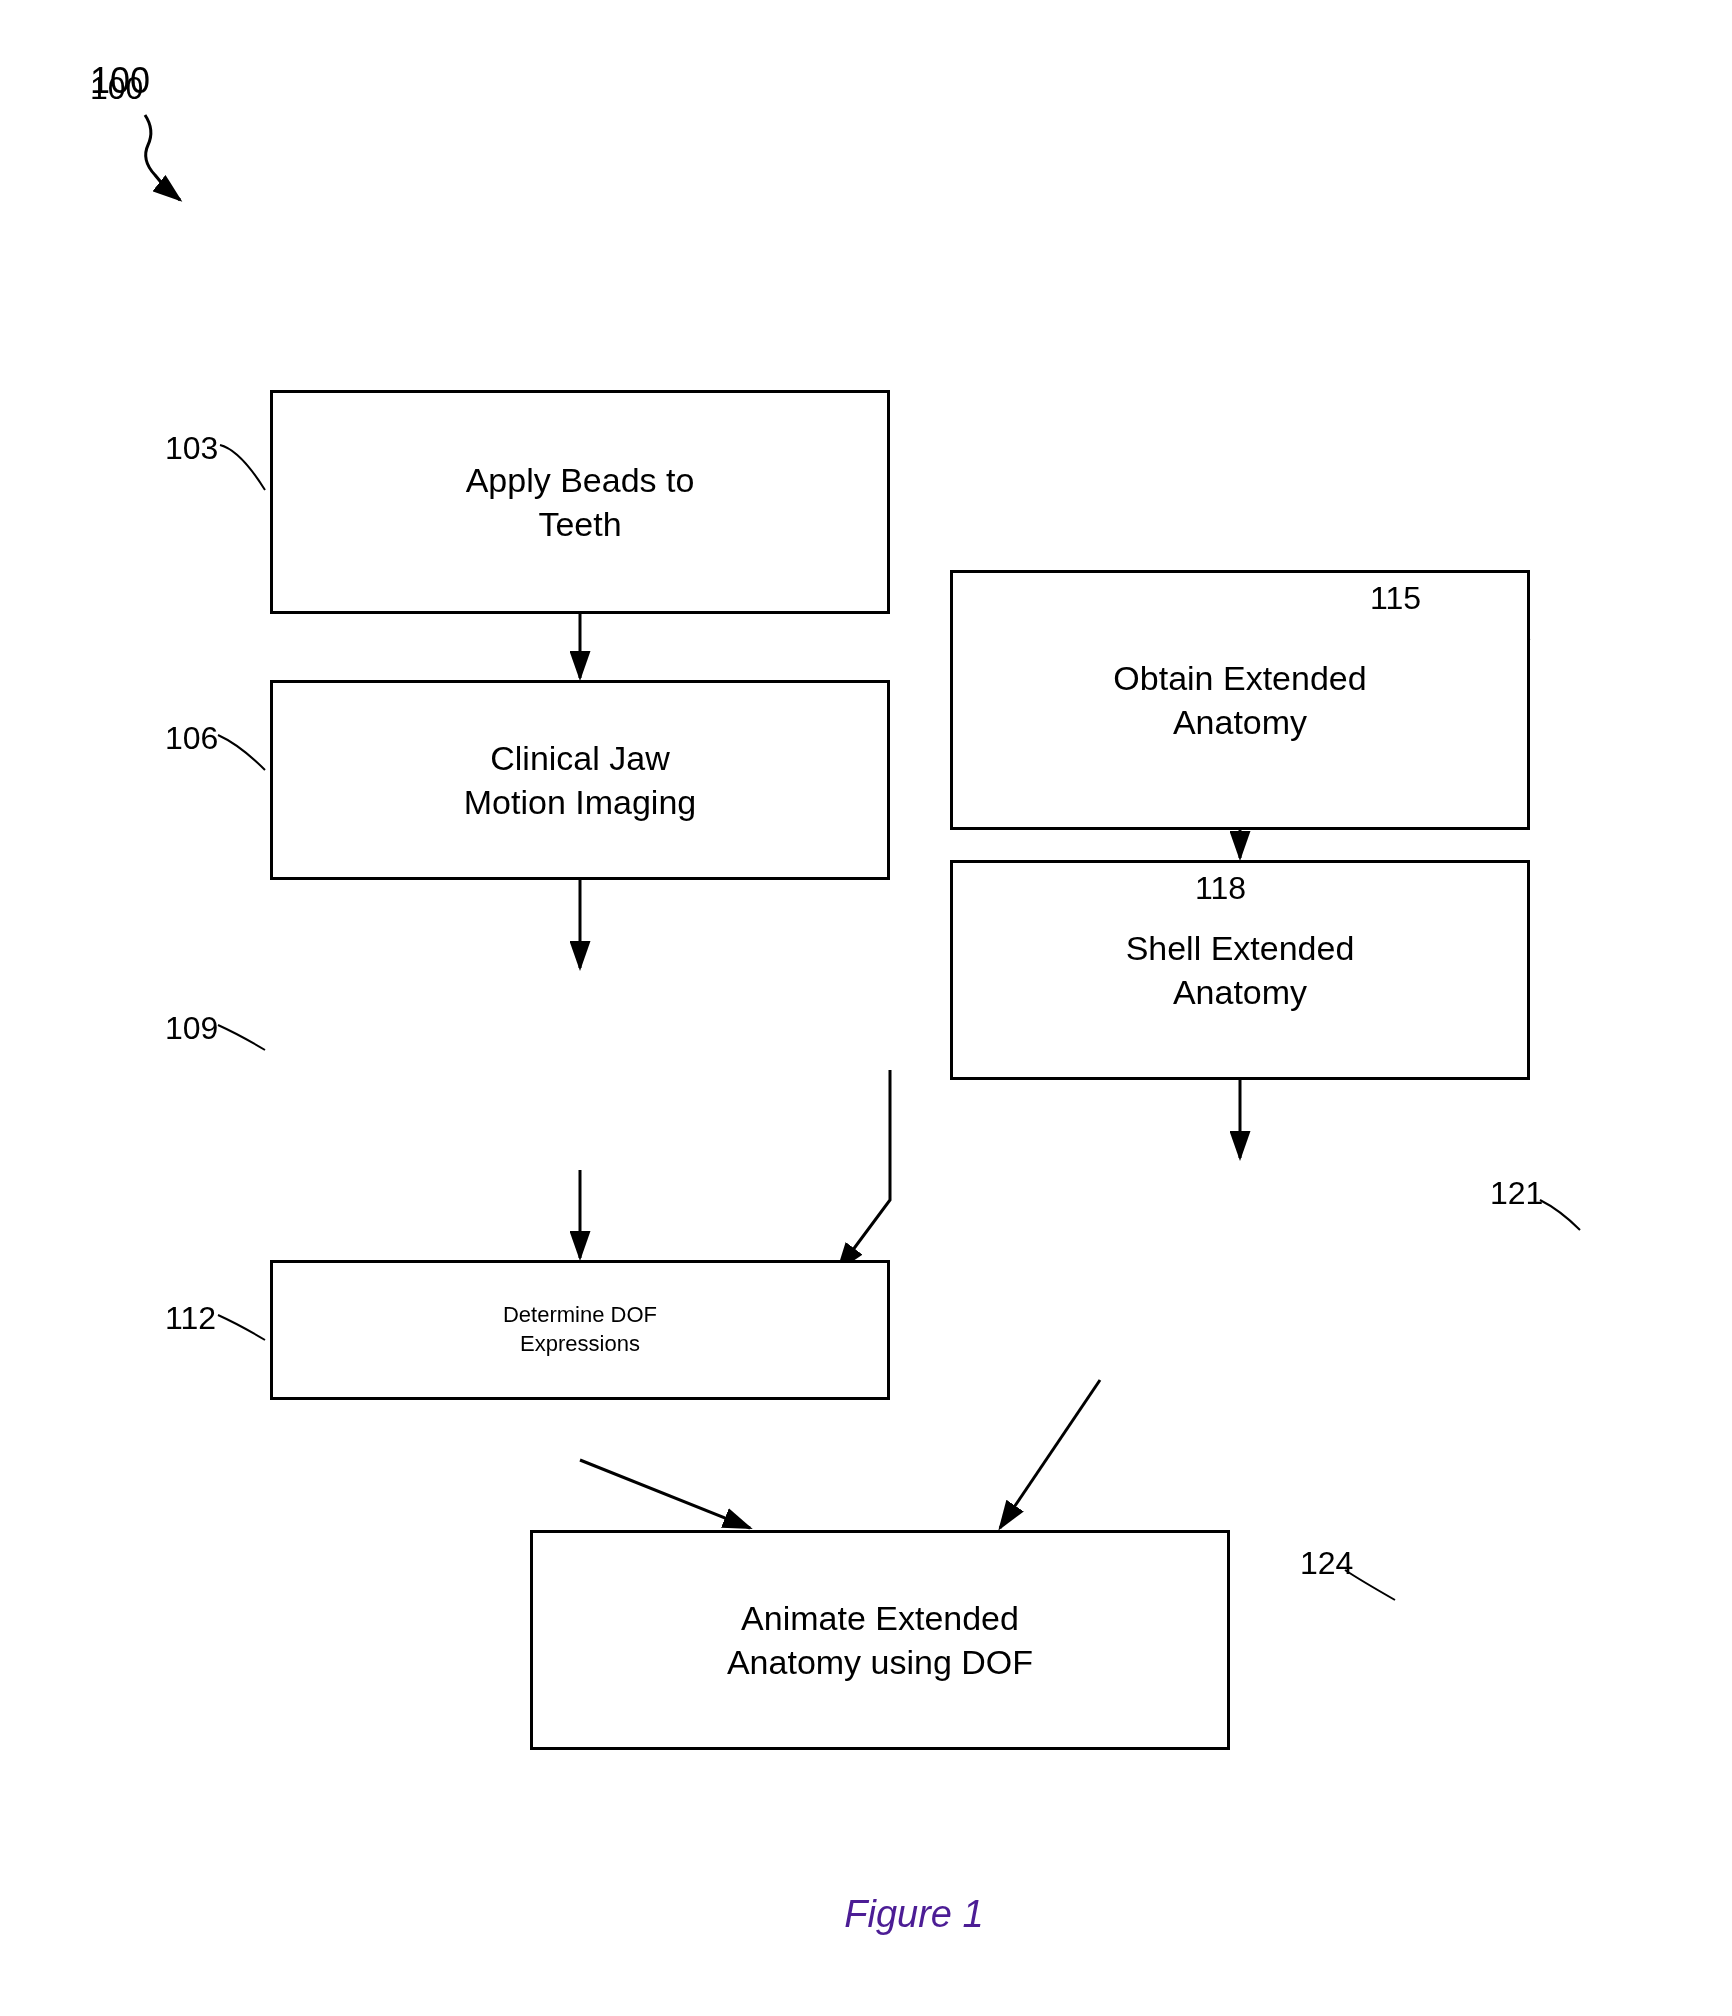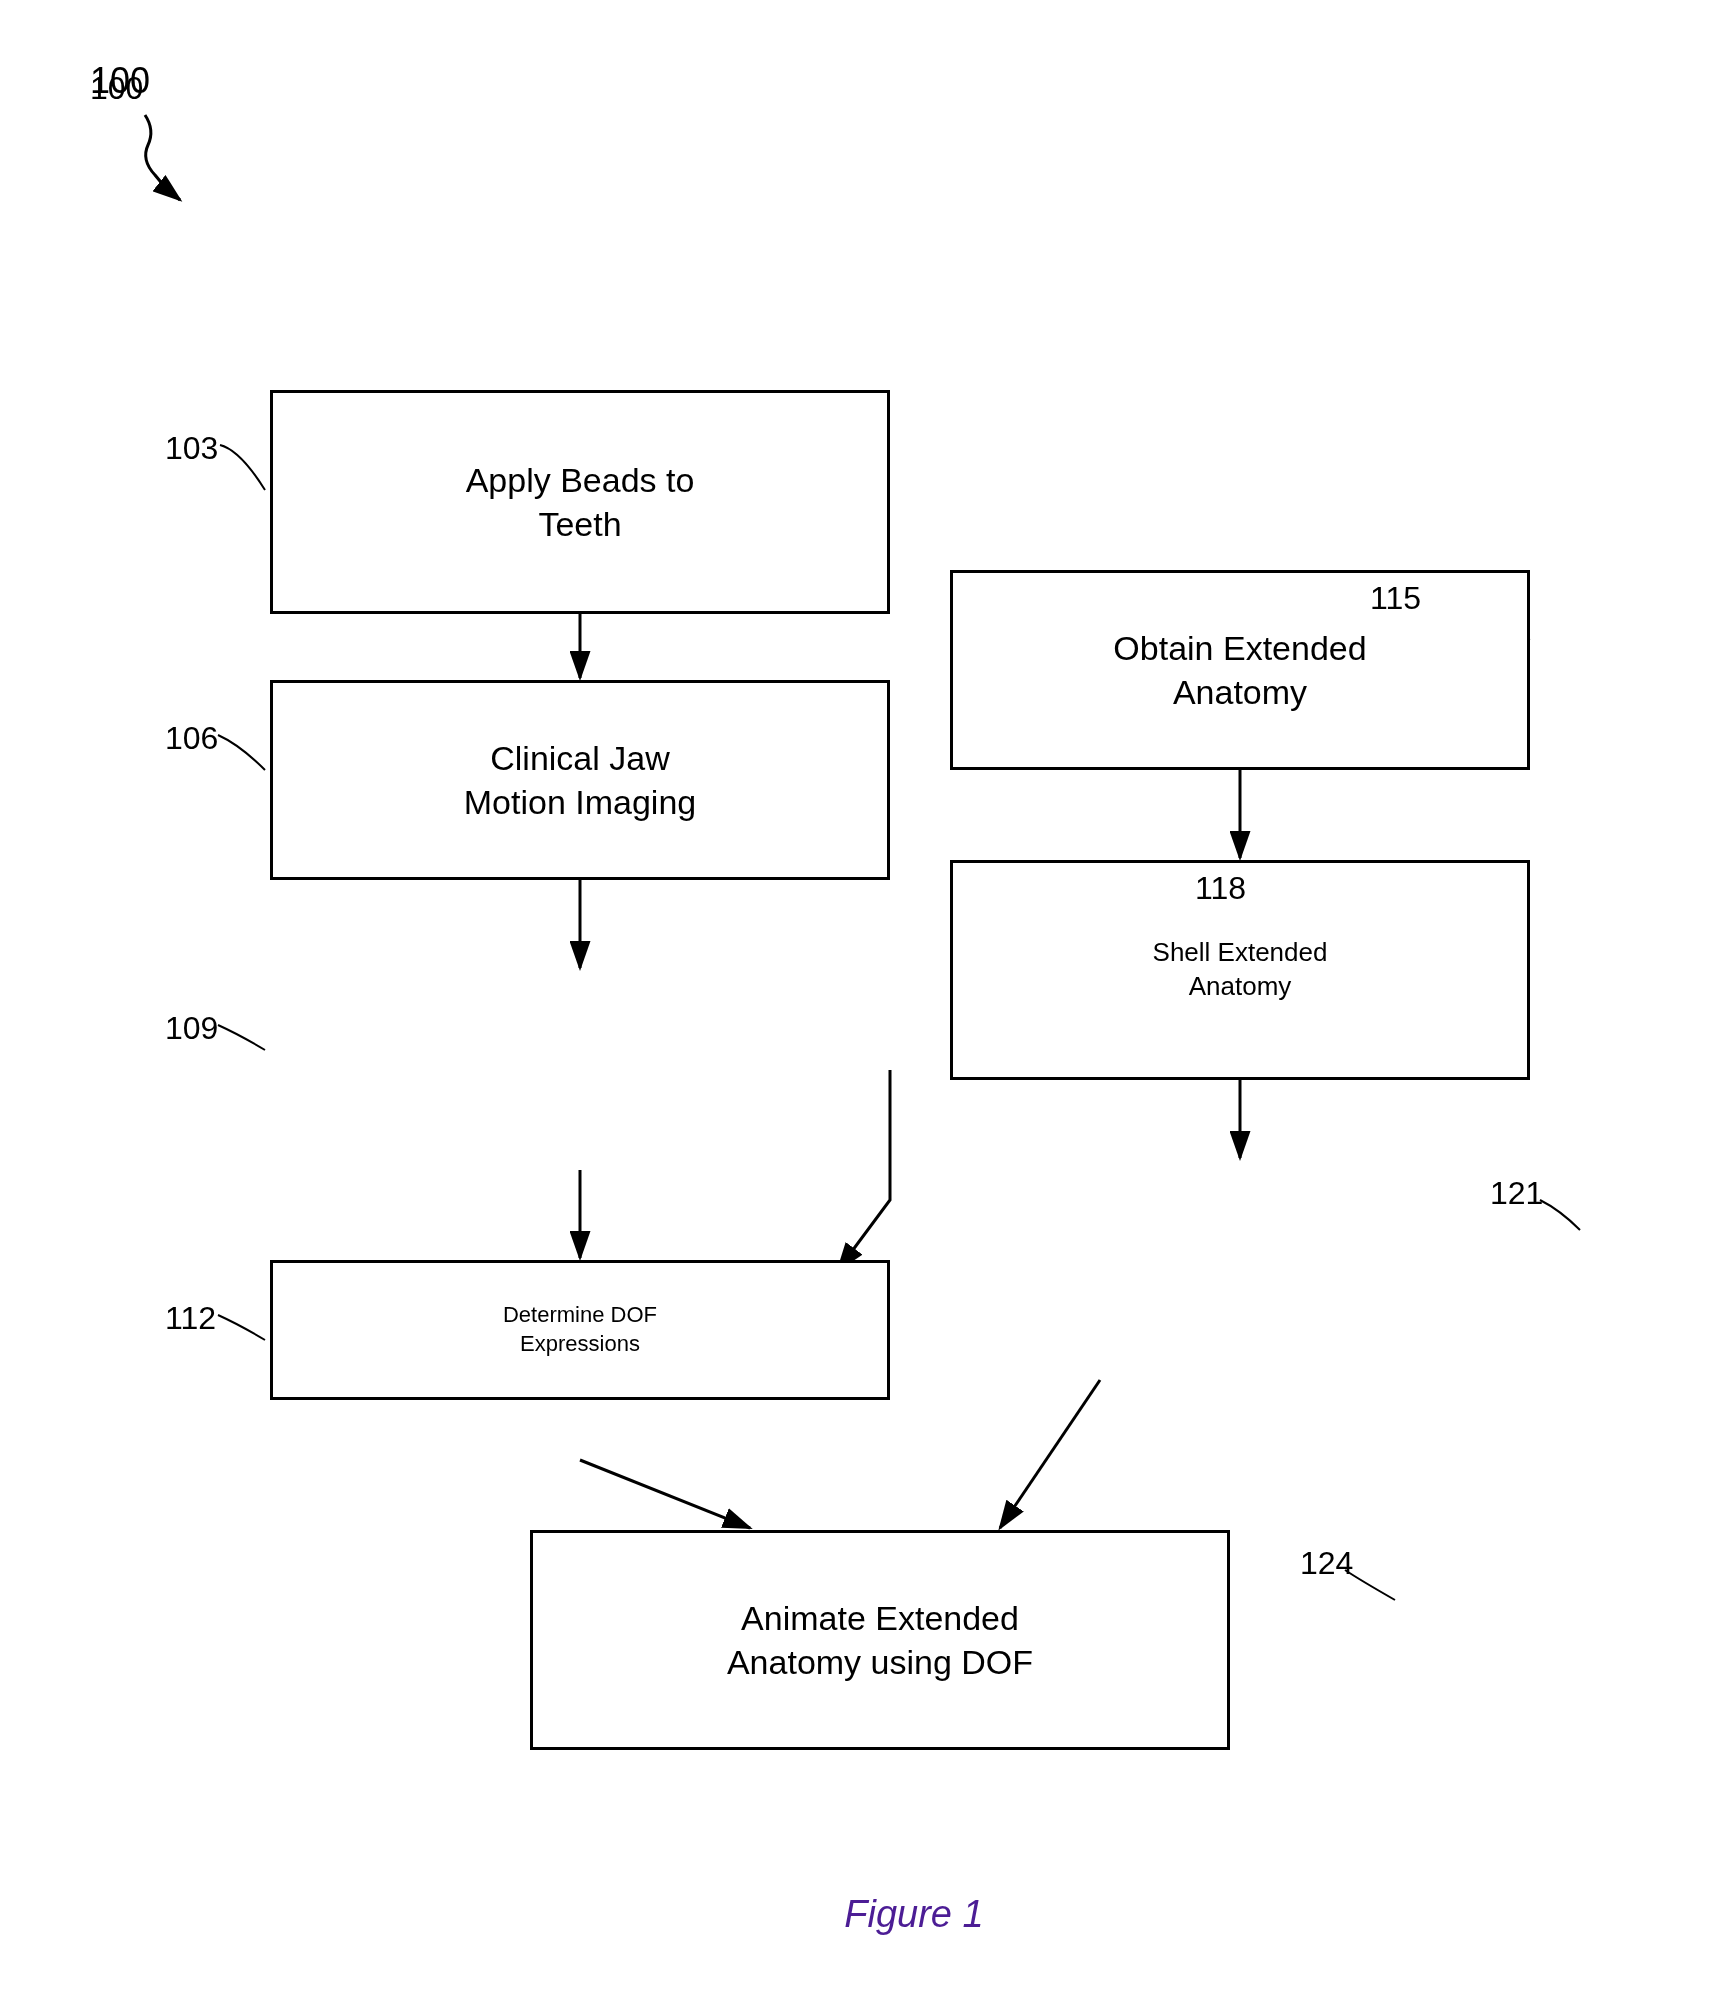--- a/index.html
+++ b/index.html
@@ -116,22 +116,22 @@
         <polygon points="0 0, 10 3.5, 0 7" fill="#000"></polygon>
       </marker>
     </defs>
   </svg>
 
   <div class="figure-caption">Figure 1</div>
 
 <div class="flowbox" style="left: 270px; top: 390px; width: 620px; height: 224px; font-size: 34px;">Apply Beads to<br>Teeth</div>
     <div class="flowbox" style="left: 270px; top: 680px; width: 620px; height: 200px; font-size: 34px;">Clinical Jaw<br>Motion Imaging</div>
     <div class="flowbox" style="left: 270px; top: 1260px; width: 620px; height: 140px; font-size: 22px;">Determine DOF<br>Expressions</div>
-    <div class="flowbox" style="left: 950px; top: 570px; width: 580px; height: 200px; font-size: 34px;">Obtain Extended<br>Anatomy</div>
-    <div class="flowbox" style="left: 950px; top: 860px; width: 580px; height: 220px; font-size: 26px;">Shell Extended<br>Anatomy</div>
+    <div class="flowbox" style="left: 950px; top: 570px; width: 580px; height: 260px; font-size: 34px;">Obtain Extended<br>Anatomy</div>
+    <div class="flowbox" style="left: 950px; top: 860px; width: 580px; height: 220px; font-size: 34px;">Shell Extended<br>Anatomy</div>
     <div class="flowbox" style="left: 530px; top: 1530px; width: 700px; height: 220px; font-size: 34px;">Animate Extended<br>Anatomy using DOF</div>
     <div class="ref-label" style="left: 90px; top: 70px;">100</div>
     <div class="ref-label" style="left: 165px; top: 430px;">103</div>
     <div class="ref-label" style="left: 165px; top: 720px;">106</div>
     <div class="ref-label" style="left: 165px; top: 1010px;">109</div>
     <div class="ref-label" style="left: 165px; top: 1300px;">112</div>
     <div class="ref-label" style="left: 1370px; top: 580px;">115</div>
     <div class="ref-label" style="left: 1195px; top: 870px;">118</div>
     <div class="ref-label" style="left: 1490px; top: 1175px;">121</div>
     <div class="ref-label" style="left: 1300px; top: 1545px;">124</div>

